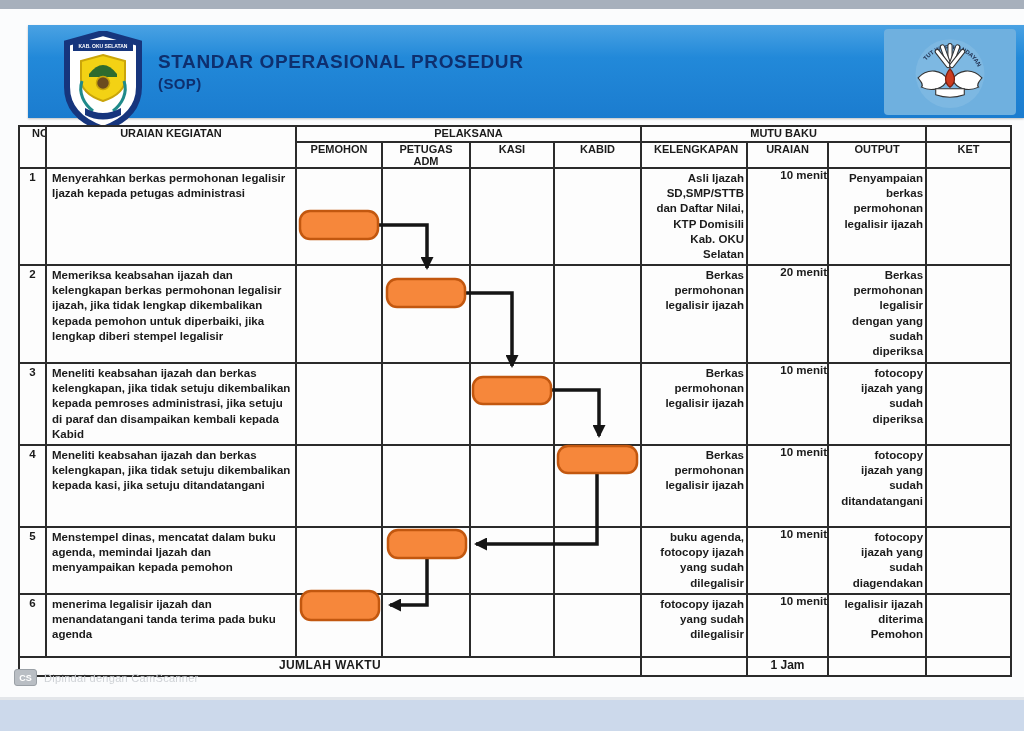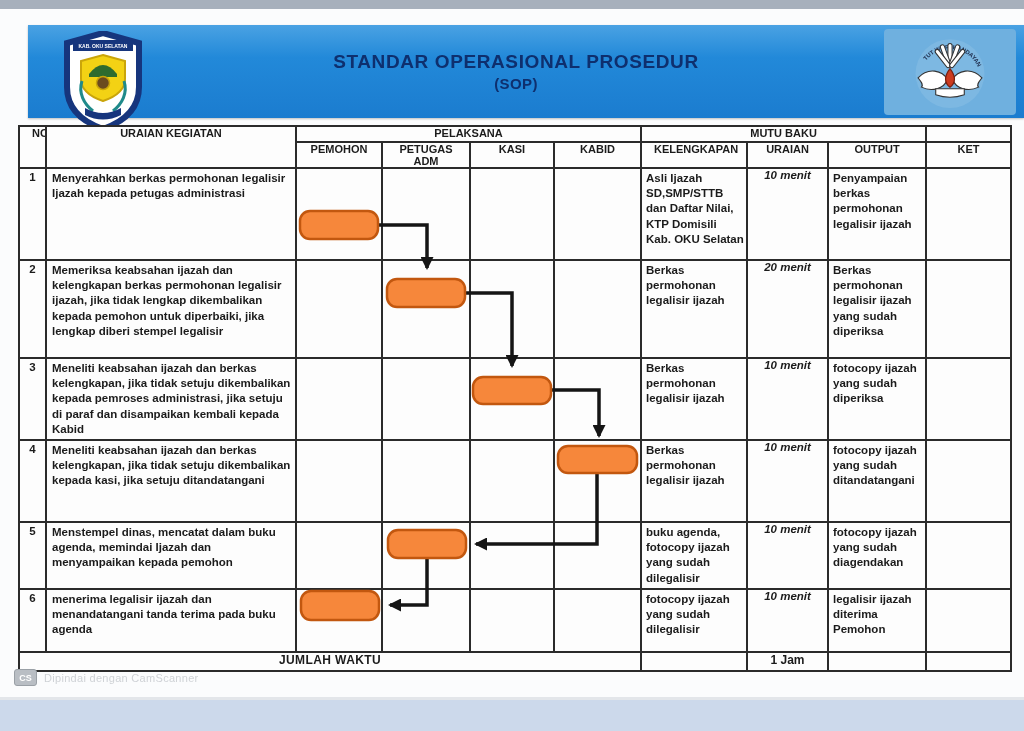--- a/index.html
+++ b/index.html
@@ -8,39 +8,39 @@
 
   .scan-page { position:absolute; left:0; top:9px; width:1024px; height:689px; background:#fbfcfd; }
   .bottom-strip { position:absolute; left:0; top:700px; width:1024px; height:31px; background:#ccd9eb; }
   .shadow-line { position:absolute; left:0; top:697px; width:1024px; height:3px; background:#e3e6ea; }
 
   
   .banner { position:absolute; left:28px; top:25px; width:996px; height:93px;
             background:linear-gradient(180deg,#4aa2e3 0%, #2289d9 35%, #1b7ccf 100%);
             box-shadow:0 1px 2px rgba(0,0,0,.25); }
   .banner-titles { position:absolute; left:130px; right:150px; top:0; height:100%;
-            display:flex; flex-direction:column; align-items:center; justify-content:center; gap:2px; }
+            display:flex; flex-direction:column; align-items:flex-start; justify-content:center; gap:2px; }
   .t1 { font-size:19px; font-weight:700; letter-spacing:.6px; color:#0e2f6e; }
   .t2 { font-size:15px; font-weight:700; letter-spacing:.4px; color:#0e2f6e; }
   .t3 { font-size:18px; font-weight:700; letter-spacing:.3px; color:#0e2f6e; white-space:nowrap; }
   .left-crest { position:absolute; left:34px; top:6px; width:82px; height:100px; }
   .right-logo-panel { position:absolute; right:8px; top:4px; width:132px; height:86px;
             background:#6fb0df; border-radius:4px; display:flex; align-items:center; justify-content:center; }
   .right-logo-panel svg { width:84px; height:84px; }
 
   
   table.sop { position:absolute; left:18px; top:125px; width:992px; border-collapse:collapse;
               table-layout:fixed; background:#fdfdfd; }
   table.sop td, table.sop th { border:2px solid #2b2b2b; color:#1b1b1b; vertical-align:top;
               font-weight:700; overflow:hidden; }
   th.h { font-size:11px; text-align:center; vertical-align:middle; padding:0 12px; }
   td.no { font-size:11.5px; text-align:center; padding-top:2px; }
   td.uraian { font-size:11.5px; line-height:1.32; padding:2px 3px 2px 5px; }
-  td.kel, td.out { font-size:11.5px; line-height:1.32; padding:2px 2px 2px 4px; overflow-wrap:break-word; }
-  td.waktu { font-size:11.5px; text-align:center; vertical-align:middle;font-style:italic; }
+  td.kel, td.out { font-size:11.5px; line-height:1.32; padding:2px 2px 2px 12px; overflow-wrap:break-word;text-align:right; }
+  td.waktu { font-size:11.5px; text-align:right; vertical-align:middle; }
   td.flow { background:transparent; }
   td.jumlah { font-size:12px; text-align:center; vertical-align:middle; letter-spacing:.4px; }
   td.total { font-size:12px; text-align:center; vertical-align:middle; }
 
   
   svg.overlay { position:absolute; left:0; top:0; width:1024px; height:731px; pointer-events:none; }
 
   
   .cs-mark { position:absolute; left:14px; top:669px; display:flex; align-items:center; gap:7px; }
   .cs-badge { width:23px; height:17px; background:#b9bec4; border:1px solid #9aa0a6; border-radius:3px;
@@ -143,21 +143,21 @@
 
   <tr style="height:98px">
     <td class="no">2</td>
     <td class="uraian">Memeriksa keabsahan ijazah dan kelengkapan berkas permohonan legalisir ijazah, jika tidak lengkap dikembalikan kepada pemohon untuk diperbaiki, jika lengkap diberi stempel legalisir</td>
     <td class="flow"></td>
     <td class="flow"></td>
     <td class="flow"></td>
     <td class="flow"></td>
     <td class="kel">Berkas permohonan legalisir ijazah</td>
     <td class="waktu">20 menit</td>
-    <td class="out">Berkas permohonan legalisir ijazah yang sudah diperiksa</td>
+    <td class="out">Berkas permohonan legalisir dengan yang sudah diperiksa</td>
     <td class="ket"></td>
   </tr>
 
   <tr style="height:82px">
     <td class="no">3</td>
     <td class="uraian">Meneliti keabsahan ijazah dan berkas kelengkapan, jika tidak setuju dikembalikan kepada pemroses administrasi, jika setuju di paraf dan disampaikan kembali kepada Kabid</td>
     <td class="flow"></td>
     <td class="flow"></td>
     <td class="flow"></td>
     <td class="flow"></td>

